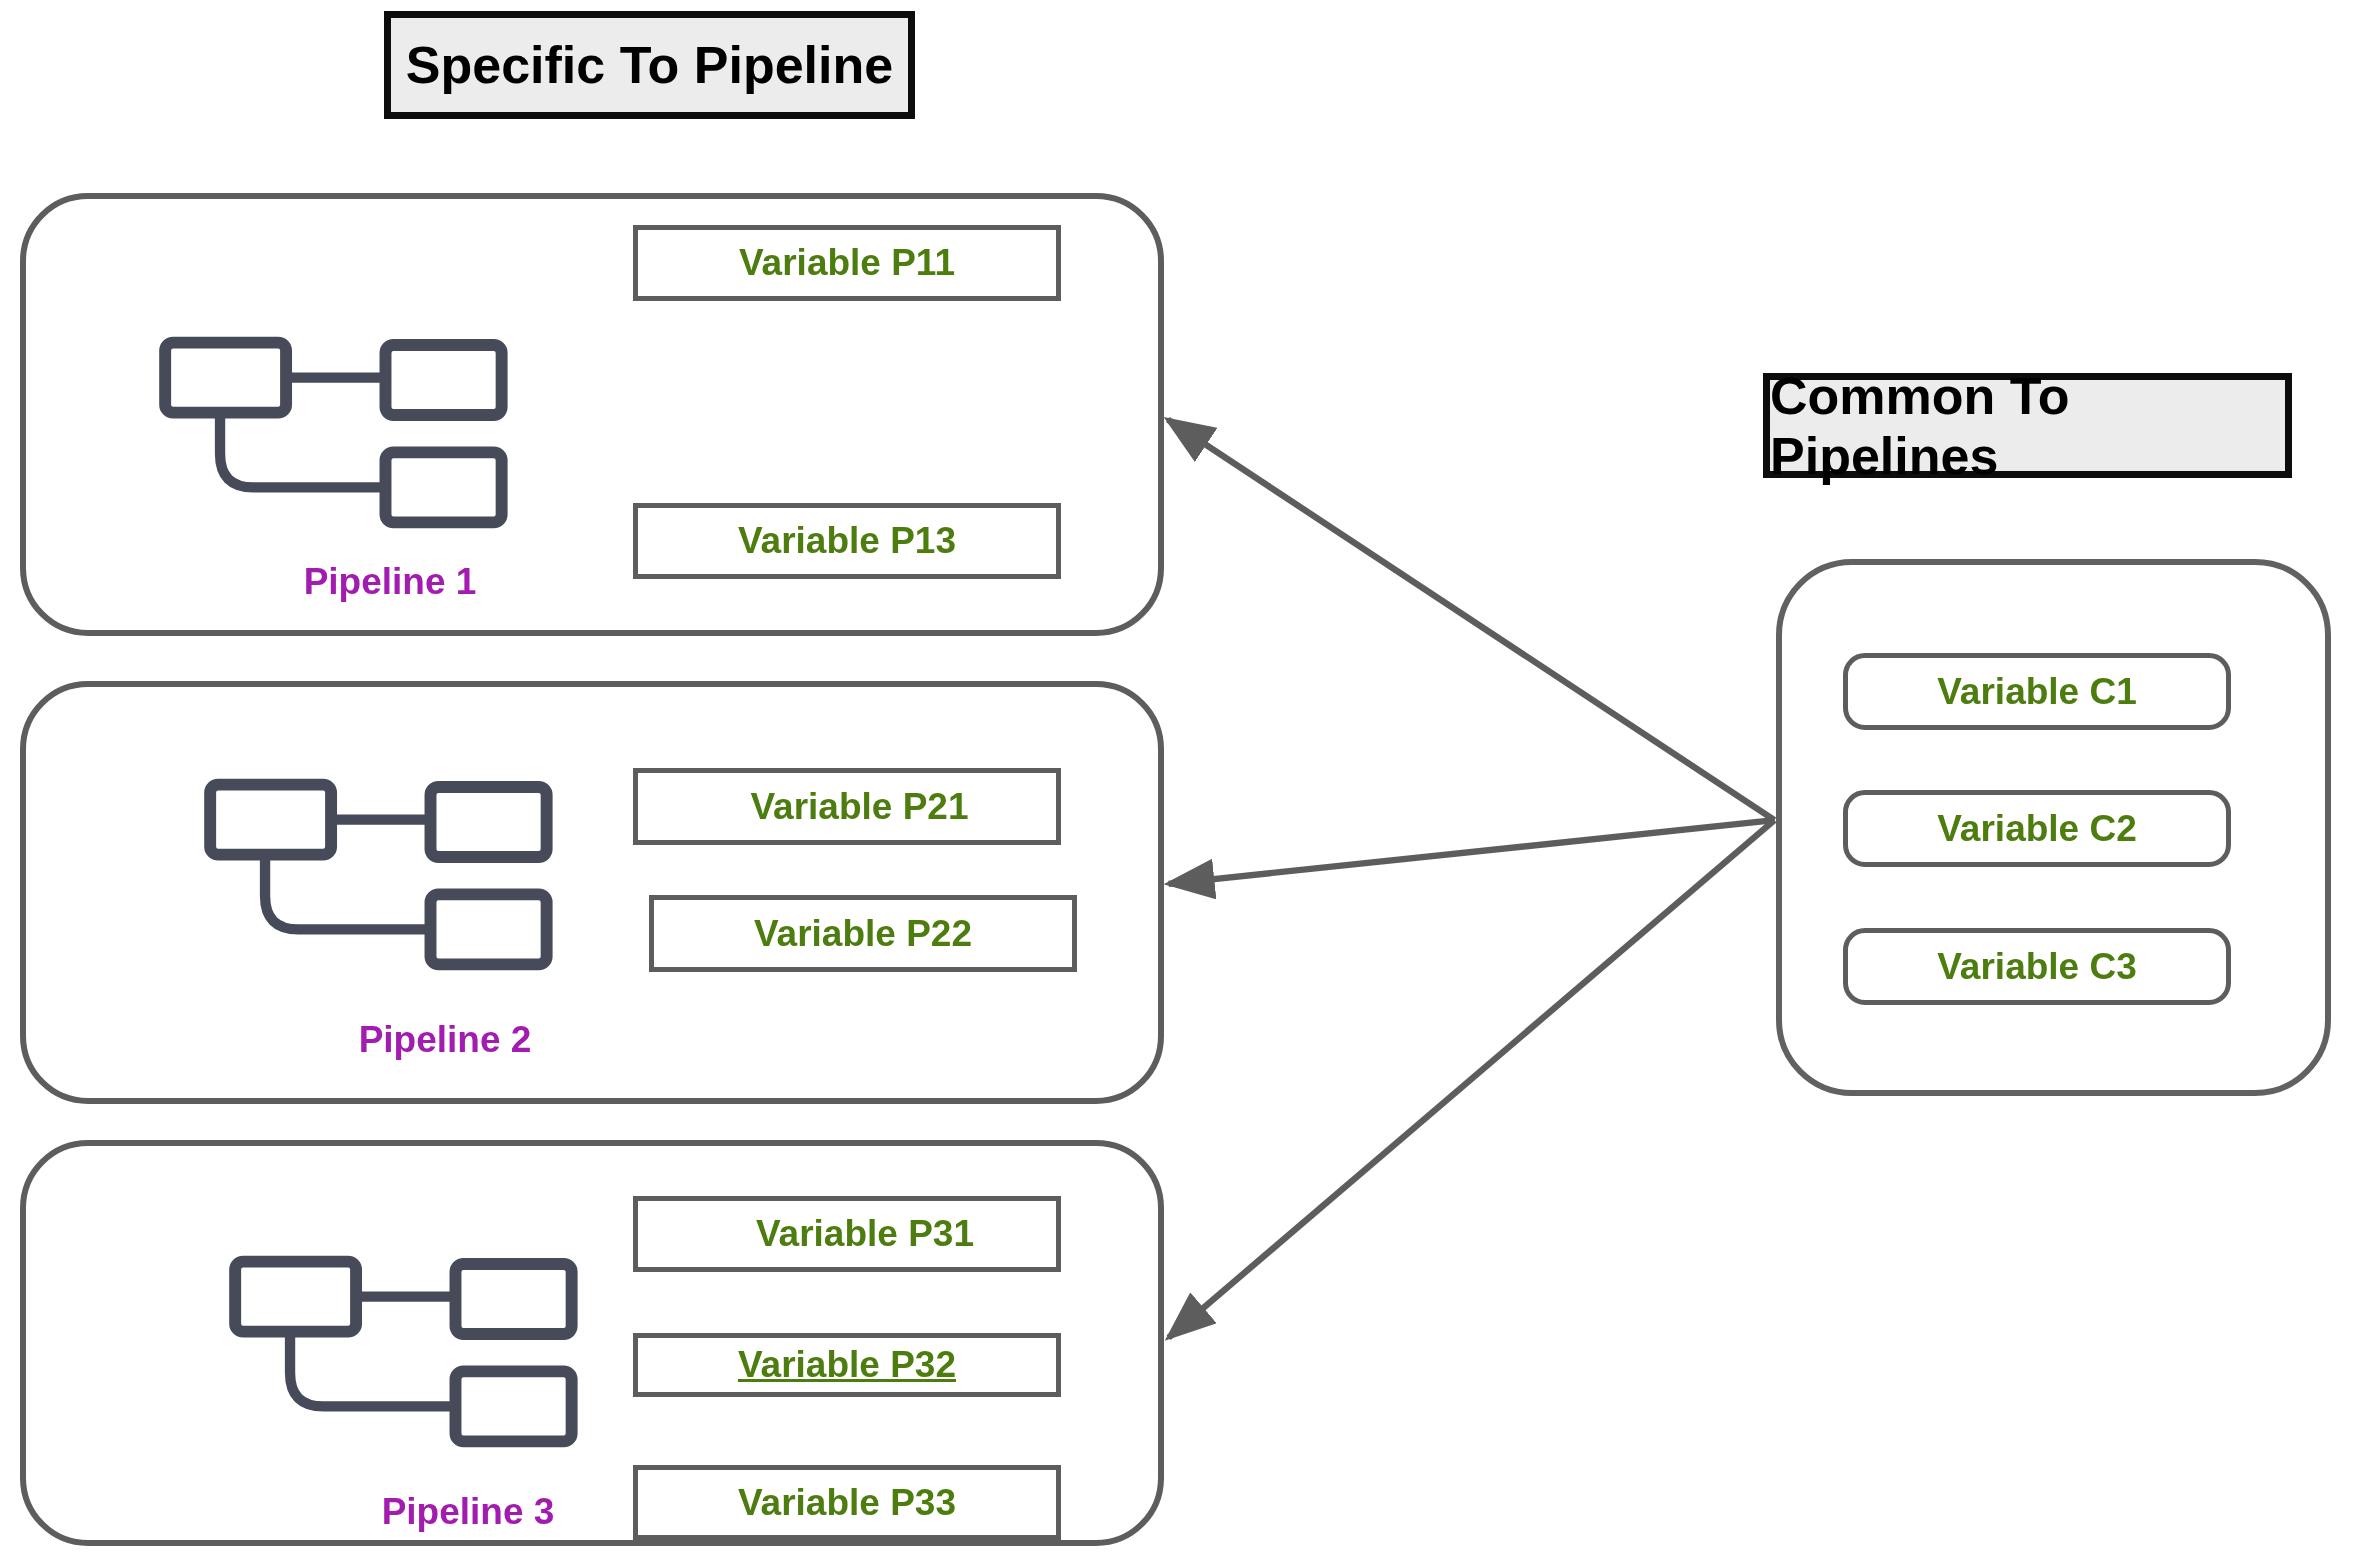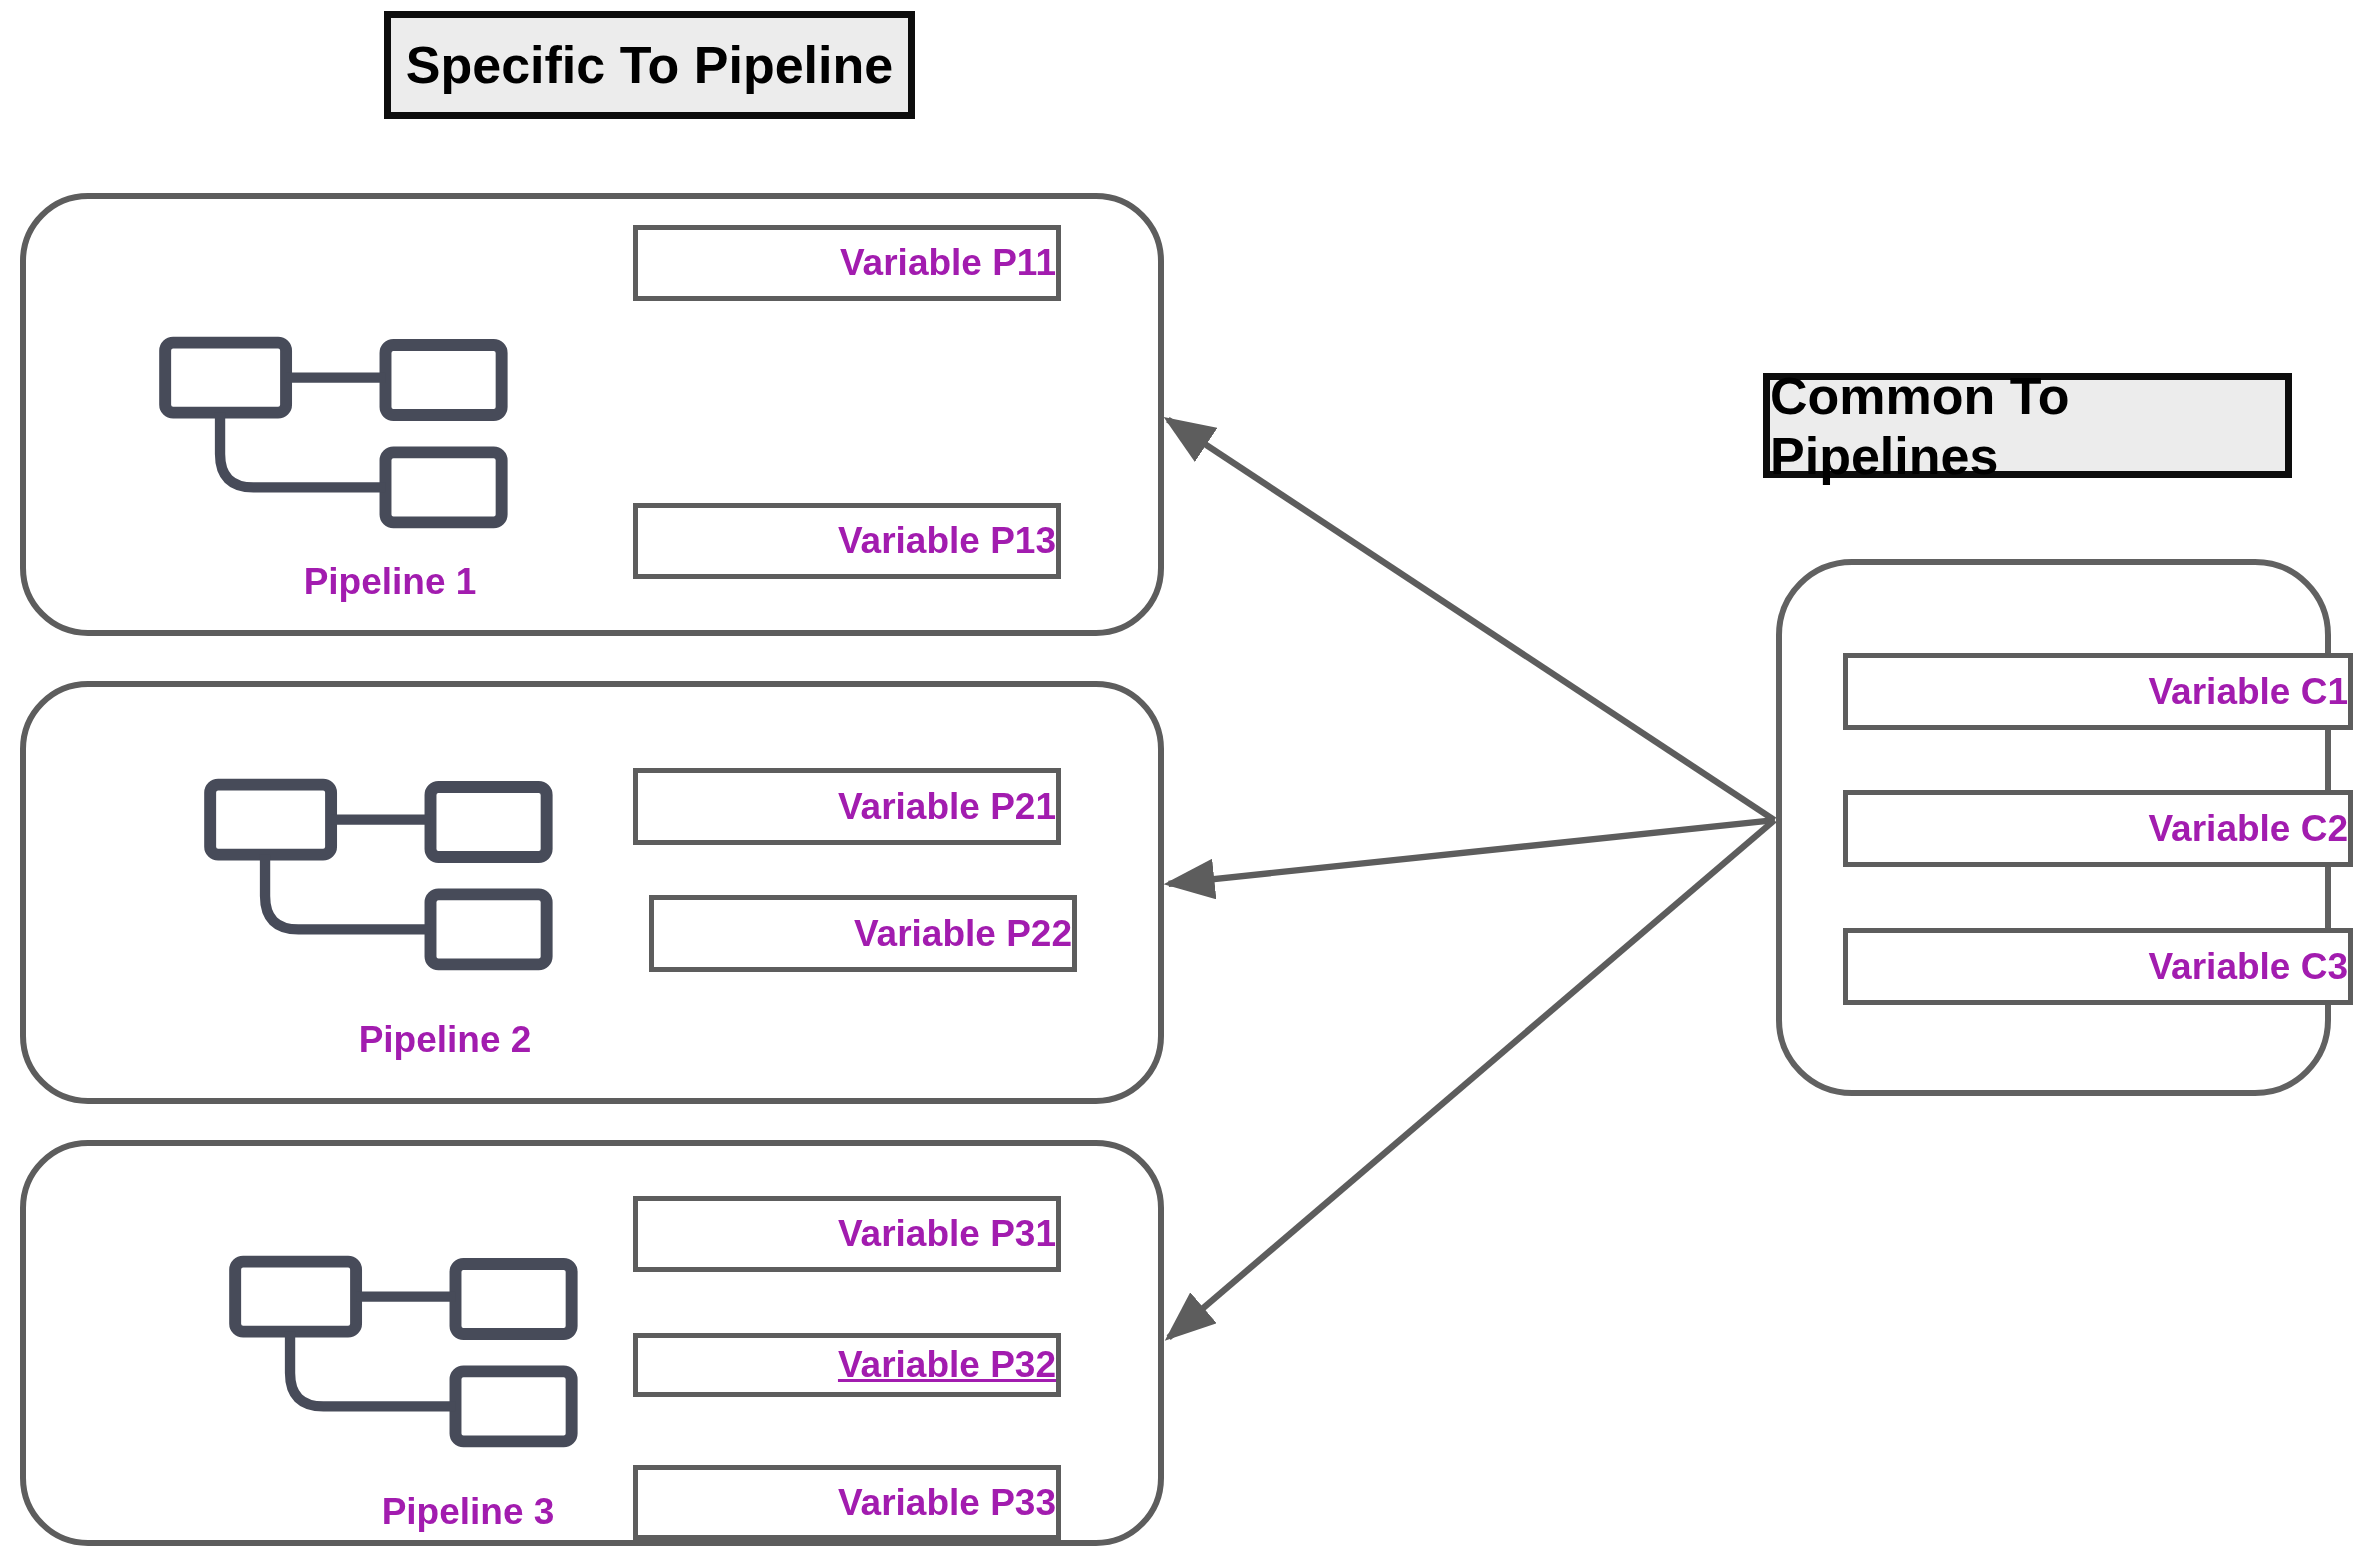--- a/index.html
+++ b/index.html
@@ -28,25 +28,25 @@
     border-radius:68px;
   }
   .group-p1{left:20px;top:193px;width:1144px;height:443px;}
   .group-p2{left:20px;top:681px;width:1144px;height:423px;}
   .group-p3{left:20px;top:1140px;width:1144px;height:406px;}
   .group-common{left:1776px;top:559px;width:555px;height:537px;border-radius:76px;border-color:#616161;}
   .var-box{
     position:absolute;
     background:#ffffff;
     border:5.6px solid #5d5d5d;
-    display:flex;align-items:center;justify-content:flex-end;
-    font-size:37px;font-weight:bold;color:#a21caf;
+    display:flex;align-items:center;justify-content:center;
+    font-size:37px;font-weight:bold;color:#4d7c0f;
     width:428px;left:633px;
   }
-  .var-c{left:1843px;width:510px;height:77px;}
+  .var-c{left:1843px;width:388px;height:77px;border-radius:22px;}
   .p11{top:225px;height:76px;}
   .p12{top:365px;height:76px;}
   .p13{top:503px;height:76px;}
   .p21{top:768px;height:77px;padding-left:25px;}
   .p22{top:895px;height:77px;margin-left:16px;}
   .p31{top:1196px;height:76px;padding-left:36px;}
   .p32{top:1333px;height:64px;text-decoration:underline;}
   .p33{top:1465px;height:75px;}
   .c1{top:653px;}
   .c2{top:790px;}

